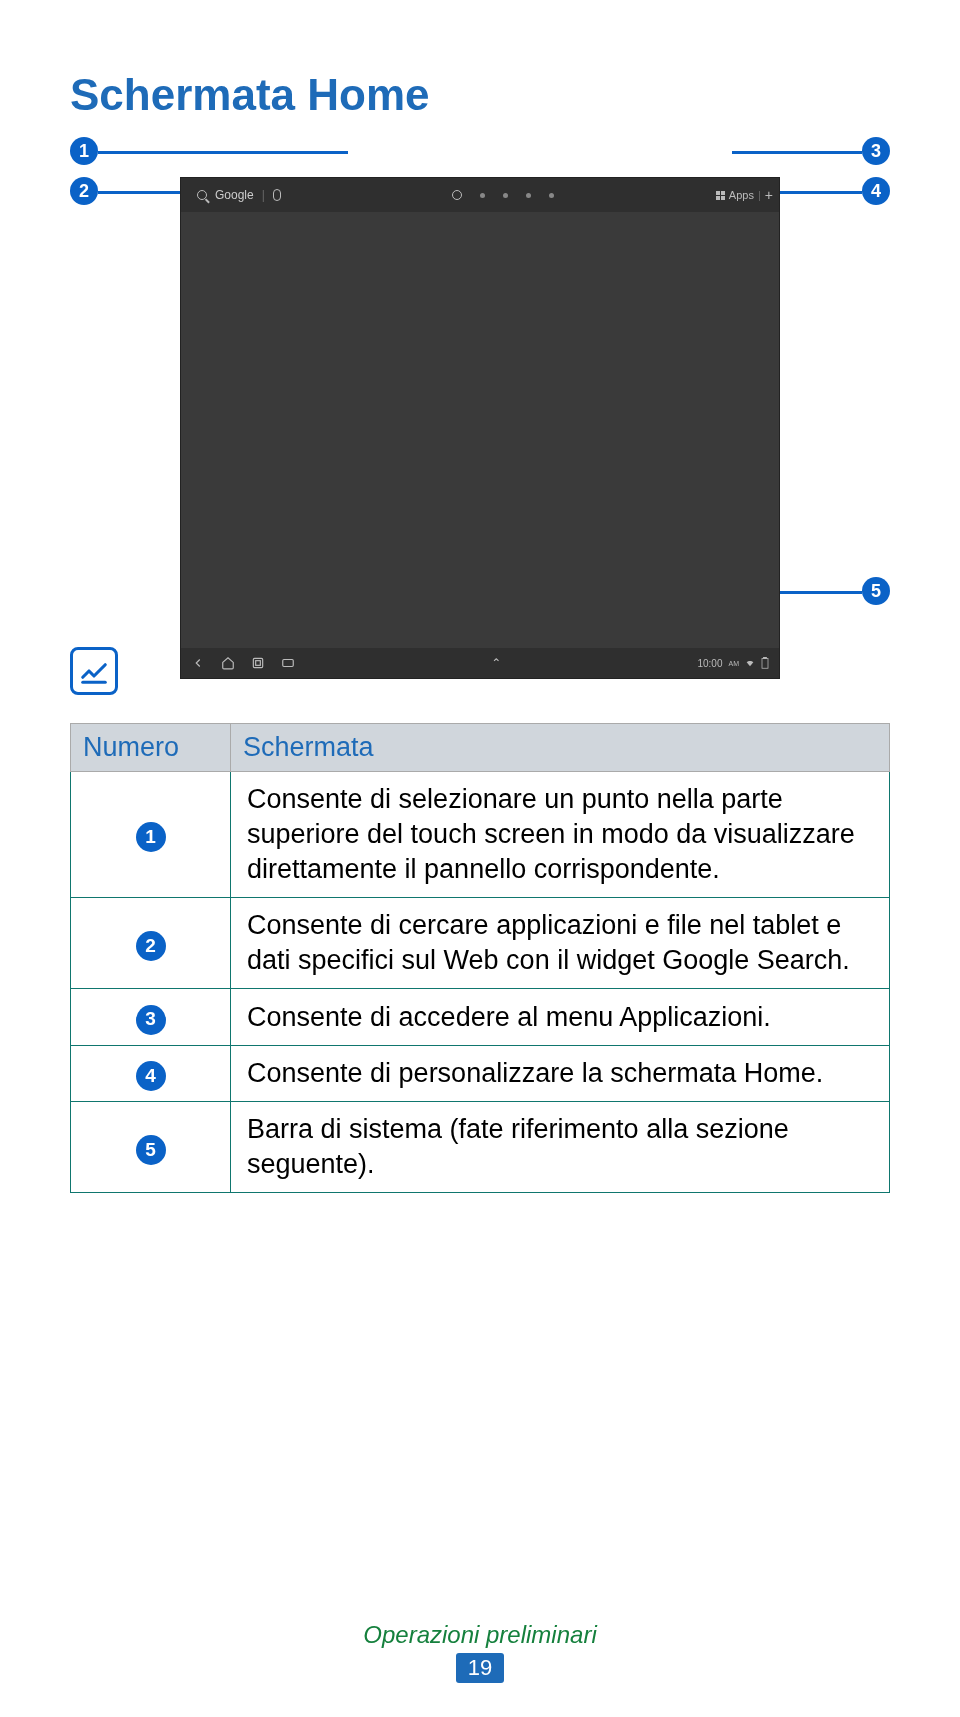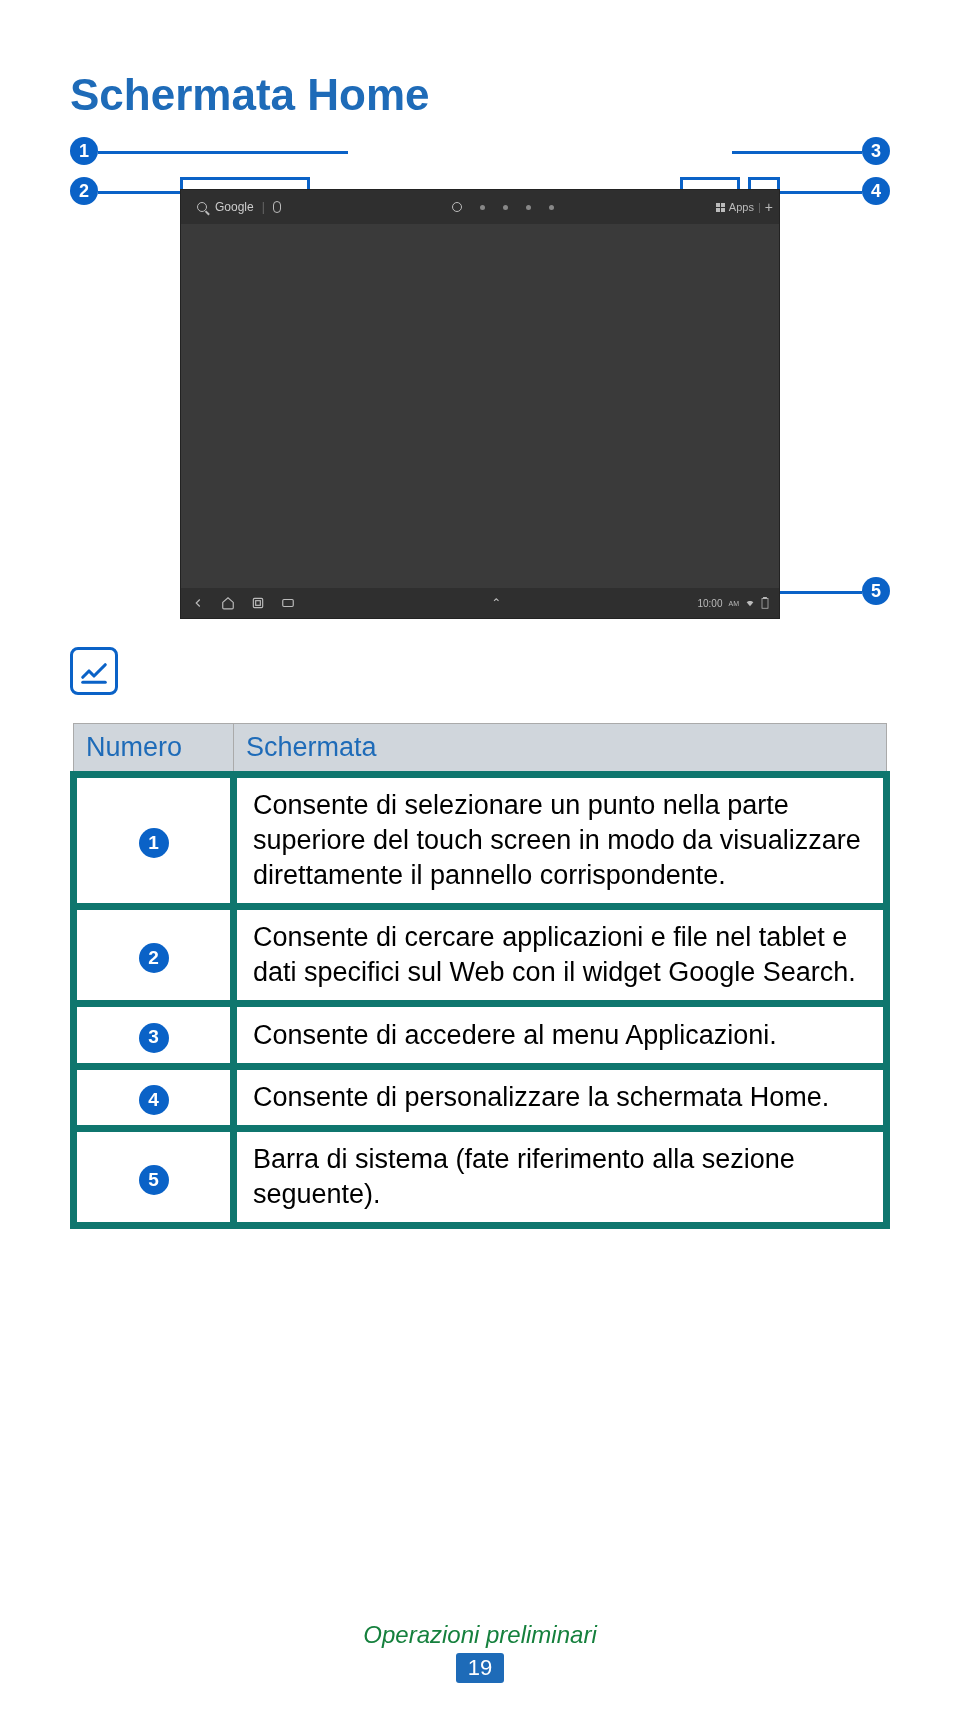--- a/index.html
+++ b/index.html
@@ -28,22 +28,22 @@
   }
 
   
   .figure-wrap {
     position: relative;
     margin: 12px auto 30px auto;
     width: 820px;
   }
   .tablet-shot {
     width: 600px;
-    height: 430px;
-    margin: 12px auto;
+    height: 502px;
+    margin: 0 auto;
     background: #3a3a3a;
     border: 1px solid #222;
     position: relative;
     overflow: hidden;
   }
   .topbar {
     height: 34px;
     background: #2f2f2f;
     display: flex;
     align-items: center;
@@ -121,21 +121,21 @@
   
   table.func{
     width:100%;border-collapse:collapse;font-size:27px;
   }
   table.func th{
     background:#d0d6dc;color:#1e6bb8;font-weight:400;text-align:left;
     padding:8px 12px;border:1px solid #aaa;
   }
   table.func th:first-child{width:160px;}
   table.func td{
-    padding:10px 16px;border:7px solid #0f766e;vertical-align:middle;line-height:1.3;
+    padding:10px 16px;border:1px solid #0f766e;vertical-align:middle;line-height:1.3;
   }
   table.func td.numcell{
     text-align:center;vertical-align:middle;
   }
   .circled-num{
     display:inline-flex;width:30px;height:30px;border-radius:50%;background:#0a62c7;
     color:#fff;font-weight:700;font-size:19px;align-items:center;justify-content:center;
   }
 
   

